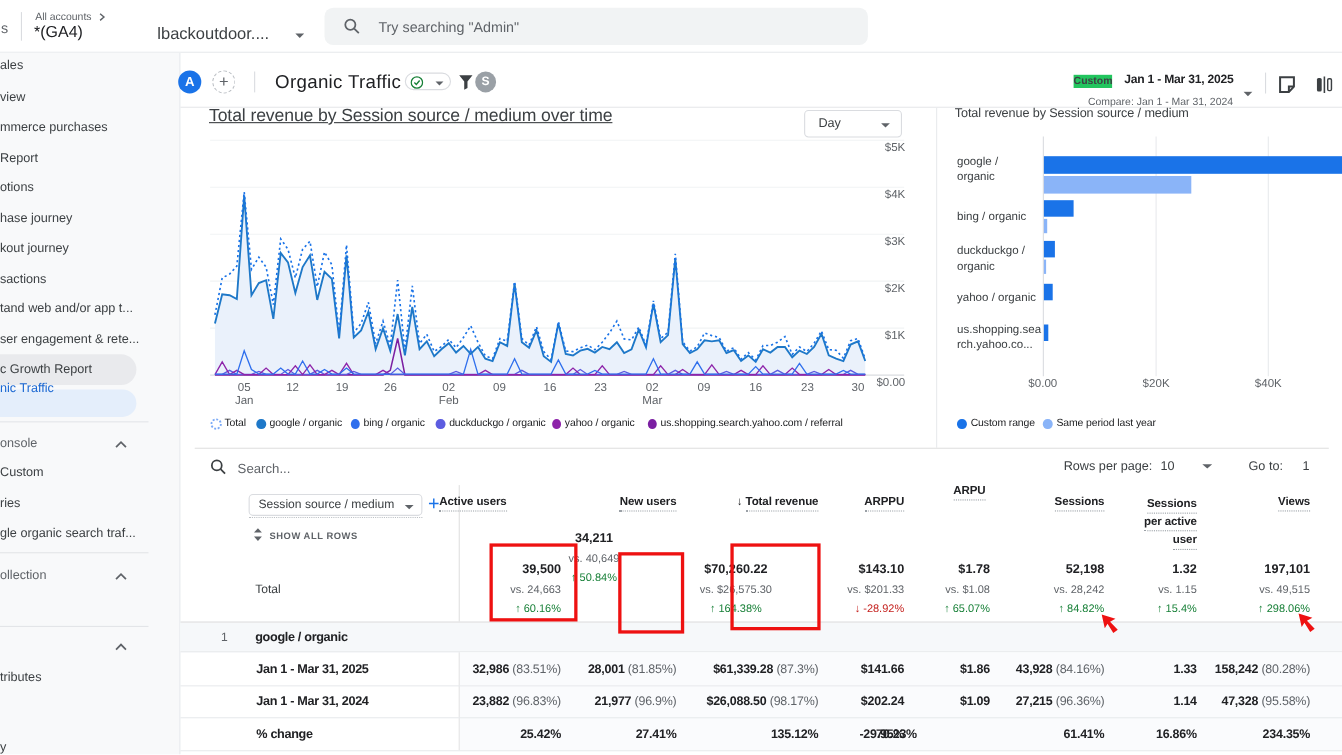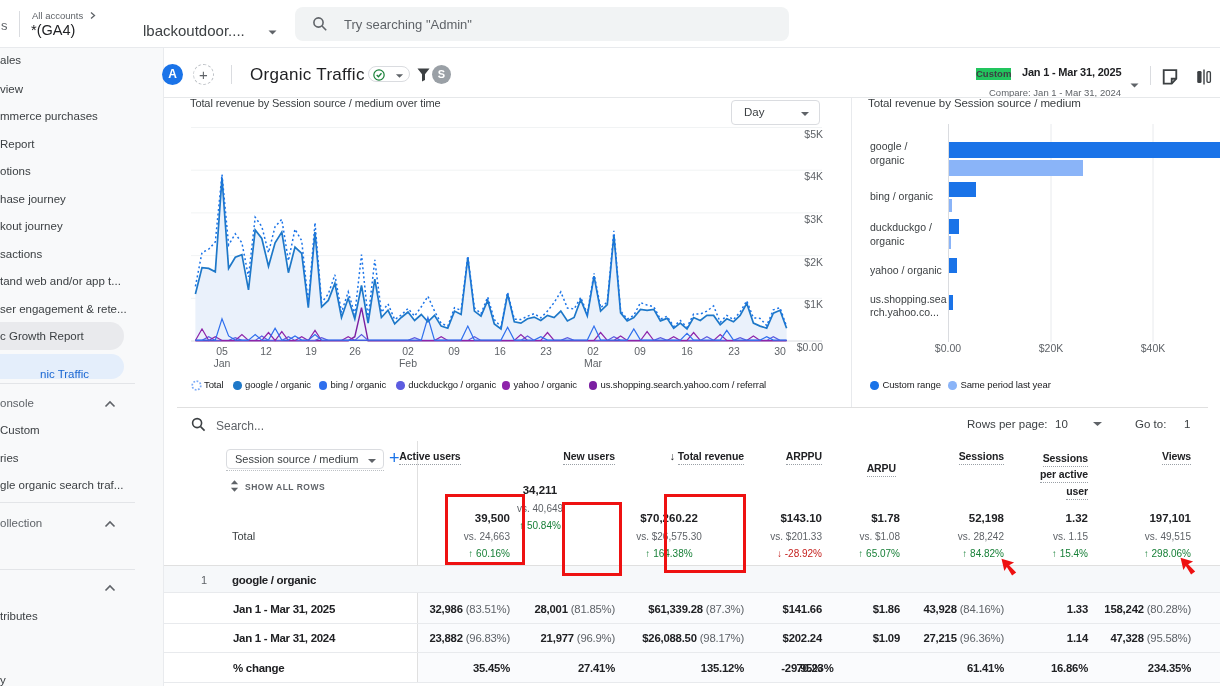--- a/index.html
+++ b/index.html
@@ -42,21 +42,21 @@
   <div class="abs" style="left:0;top:89.5px;">Report</div>
   <div class="abs" style="left:0;top:117px;">otions</div>
   <div class="abs" style="left:0;top:144.5px;">hase journey</div>
   <div class="abs" style="left:0;top:172px;">kout journey</div>
   <div class="abs" style="left:0;top:199.5px;">sactions</div>
   <div class="abs" style="left:0;top:227px;">tand web and/or app t...</div>
   <div class="abs" style="left:0;top:254.5px;">ser engagement &amp; rete...</div>
   <div class="abs" style="left:-20px;top:274px;width:144px;height:28px;background:#e9eaed;border-radius:0 14px 14px 0;"></div>
   <div class="abs" style="left:0;top:282px;z-index:2;">c Growth Report</div>
   <div class="abs" style="left:-20px;top:306px;width:144px;height:25px;background:#e4eefb;border-radius:0 13px 13px 0;"></div>
-  <div class="abs" style="left:0;top:320px;color:#1a67d2;z-index:2;padding-left:40px;">nic Traffic</div>
+  <div class="abs" style="left:0;top:299px;color:#1a67d2;z-index:2;">nic Traffic</div>
   <div class="abs" style="left:0;top:335px;width:135px;height:1px;background:#e3e5e8;"></div>
   <div class="abs" style="left:0;top:349px;color:#5f6368;">onsole</div>
   <svg class="abs" style="left:104px;top:352px;" width="12" height="8" viewBox="0 0 12 8">
       <path d="M1.5,6.5 L6,2 L10.5,6.5" stroke="#5f6368" stroke-width="1.6" fill="none"></path>
     </svg>
   <div class="abs" style="left:0;top:376px;">Custom</div>
   <div class="abs" style="left:0;top:404px;">ries</div>
   <div class="abs" style="left:0;top:431px;">gle organic search traf...</div>
   <div class="abs" style="left:0;top:454px;width:135px;height:1px;background:#e3e5e8;"></div>
   <div class="abs" style="left:0;top:469px;color:#5f6368;">ollection</div>
@@ -101,21 +101,21 @@
     <path d="M12.5,8.5 L8.5,8.5 L8.5,12.8" stroke="#3c4043" stroke-width="1.6" fill="none"></path>
   </svg>
 <svg class="abs" style="left:1196px;top:69px;" width="16" height="16" viewBox="0 0 16 17">
     <rect x="0.8" y="2" width="4.6" height="13" rx="1.5" fill="#3c4043"></rect>
     <line x1="8" y1="0.5" x2="8" y2="16.5" stroke="#3c4043" stroke-width="1.5"></line>
     <rect x="11.2" y="2.8" width="3.6" height="11.4" rx="1.2" stroke="#3c4043" stroke-width="1.4" fill="none"></rect>
   </svg>
 
 <div class="abs" style="left:164px;top:97px;width:1056px;height:1px;background:#e6e8ea;"></div>
 
-<div class="abs" style="left:190px;top:97px;font-size:11px;letter-spacing:-0.1px;color:#3c4043;">Total revenue by Session source / medium over time</div>
+<div class="abs" style="left:190px;top:97px;font-size:16px;letter-spacing:-0.1px;color:#3c4043;text-decoration:underline;">Total revenue by Session source / medium over time</div>
 <div class="abs" style="left:868px;top:97px;font-size:11.5px;letter-spacing:-0.1px;color:#3c4043;">Total revenue by Session source / medium</div>
 
 <div class="abs" style="left:731px;top:100px;width:89px;height:25px;border:1px solid #dadce0;border-radius:4px;background:#fff;">
   <span class="abs" style="left:12px;top:5px;font-size:11.5px;color:#3c4043;">Day</span>
   <svg class="abs" style="left:68px;top:10px;" width="10" height="6" viewBox="0 0 10 6">
       <path d="M1,1 L5,5 L9,1 Z" fill="#5f6368"></path>
     </svg>
 </div>
 
 <svg class="abs" style="left:164px;top:98px;" width="687" height="274" viewBox="164 98 687 274">
@@ -248,21 +248,21 @@
   </svg>
 <div class="abs" style="left:245px;top:482px;font-size:8.5px;letter-spacing:0.5px;color:#5f6368;font-weight:bold;">SHOW ALL ROWS</div>
 
 <div class="abs" style="left:417px;top:441px;width:1px;height:241px;background:#e0e0e0;"></div>
 
 <div id="thead">
     <div class="abs" style="left:350px;top:450px;width:160px;text-align:center;font-size:10.5px;font-weight:bold;letter-spacing:-0.1px;color:#202124;"><span style="border-bottom:1.5px dotted #9aa0a6;padding-bottom:2px;">Active users</span></div>
     <div class="abs" style="left:455px;top:450px;width:160px;text-align:right;font-size:10.5px;font-weight:bold;letter-spacing:-0.1px;color:#202124;"><span style="border-bottom:1.5px dotted #9aa0a6;padding-bottom:2px;">New users</span></div>
     <div class="abs" style="left:584px;top:450px;width:160px;text-align:right;font-size:10.5px;font-weight:bold;letter-spacing:-0.1px;color:#202124;"><span style="font-weight:normal;">↓ </span><span style="border-bottom:1.5px dotted #9aa0a6;padding-bottom:2px;">Total revenue</span></div>
     <div class="abs" style="left:662px;top:450px;width:160px;text-align:right;font-size:10.5px;font-weight:bold;letter-spacing:-0.1px;color:#202124;"><span style="border-bottom:1.5px dotted #9aa0a6;padding-bottom:2px;">ARPPU</span></div>
-    <div class="abs" style="left:740px;top:462px;width:156px;text-align:right;font-size:10.5px;font-weight:bold;letter-spacing:-0.1px;color:#202124;"><span style="border-bottom:1.5px dotted #9aa0a6;padding-bottom:2px;">ARPU</span></div>
+    <div class="abs" style="left:740px;top:440px;width:156px;text-align:right;font-size:10.5px;font-weight:bold;letter-spacing:-0.1px;color:#202124;"><span style="border-bottom:1.5px dotted #9aa0a6;padding-bottom:2px;">ARPU</span></div>
     <div class="abs" style="left:844px;top:450px;width:160px;text-align:right;font-size:10.5px;font-weight:bold;letter-spacing:-0.1px;color:#202124;"><span style="border-bottom:1.5px dotted #9aa0a6;padding-bottom:2px;">Sessions</span></div>
     <div class="abs" style="left:998px;top:450px;width:90px;text-align:right;font-size:10.5px;font-weight:bold;letter-spacing:-0.1px;color:#202124;line-height:16.3px;"><span style="border-bottom:1.5px dotted #9aa0a6;padding-bottom:2px;">Sessions</span><br><span style="border-bottom:1.5px dotted #9aa0a6;padding-bottom:2px;">per active</span><br><span style="border-bottom:1.5px dotted #9aa0a6;padding-bottom:2px;">user</span></div>
     <div class="abs" style="left:1031px;top:450px;width:160px;text-align:right;font-size:10.5px;font-weight:bold;letter-spacing:-0.1px;color:#202124;"><span style="border-bottom:1.5px dotted #9aa0a6;padding-bottom:2px;">Views</span></div>
   </div>
 
 <div class="abs" style="left:232px;top:530px;font-size:11px;color:#3c4043;">Total</div>
 <div id="totals">
     <div class="abs" style="left:360px;top:512px;width:150px;text-align:right;">
       <div style="font-size:11.5px;font-weight:bold;color:#202124;">39,500</div>
       <div style="font-size:10px;color:#5f6368;margin-top:7px;">vs. 24,663</div>
@@ -325,21 +325,21 @@
     <div class="abs" style="left:918px;top:603px;width:170px;text-align:right;font-size:11.3px;letter-spacing:-0.2px;"><span style="color:#202124;font-weight:bold;">1.33</span></div>
     <div class="abs" style="left:1021px;top:603px;width:170px;text-align:right;font-size:11.3px;letter-spacing:-0.2px;"><span style="color:#202124;font-weight:bold;">158,242</span> <span style="color:#5f6368;">(80.28%)</span></div>
     <div class="abs" style="left:340px;top:632px;width:170px;text-align:right;font-size:11.3px;letter-spacing:-0.2px;"><span style="color:#202124;font-weight:bold;">23,882</span> <span style="color:#5f6368;">(96.83%)</span></div>
     <div class="abs" style="left:445px;top:632px;width:170px;text-align:right;font-size:11.3px;letter-spacing:-0.2px;"><span style="color:#202124;font-weight:bold;">21,977</span> <span style="color:#5f6368;">(96.9%)</span></div>
     <div class="abs" style="left:574px;top:632px;width:170px;text-align:right;font-size:11.3px;letter-spacing:-0.2px;"><span style="color:#202124;font-weight:bold;">$26,088.50</span> <span style="color:#5f6368;">(98.17%)</span></div>
     <div class="abs" style="left:652px;top:632px;width:170px;text-align:right;font-size:11.3px;letter-spacing:-0.2px;"><span style="color:#202124;font-weight:bold;margin-top:18px;">$202.24</span></div>
     <div class="abs" style="left:730px;top:632px;width:170px;text-align:right;font-size:11.3px;letter-spacing:-0.2px;"><span style="color:#202124;font-weight:bold;">$1.09</span></div>
     <div class="abs" style="left:834px;top:632px;width:170px;text-align:right;font-size:11.3px;letter-spacing:-0.2px;"><span style="color:#202124;font-weight:bold;">27,215</span> <span style="color:#5f6368;">(96.36%)</span></div>
     <div class="abs" style="left:918px;top:632px;width:170px;text-align:right;font-size:11.3px;letter-spacing:-0.2px;"><span style="color:#202124;font-weight:bold;">1.14</span></div>
     <div class="abs" style="left:1021px;top:632px;width:170px;text-align:right;font-size:11.3px;letter-spacing:-0.2px;"><span style="color:#202124;font-weight:bold;">47,328</span> <span style="color:#5f6368;">(95.58%)</span></div>
-    <div class="abs" style="left:340px;top:662px;width:170px;text-align:right;font-size:11.3px;letter-spacing:-0.2px;"><span style="color:#202124;font-weight:bold;">35.45%</span></div>
+    <div class="abs" style="left:340px;top:662px;width:170px;text-align:right;font-size:11.3px;letter-spacing:-0.2px;"><span style="color:#202124;font-weight:bold;">25.42%</span></div>
     <div class="abs" style="left:445px;top:662px;width:170px;text-align:right;font-size:11.3px;letter-spacing:-0.2px;"><span style="color:#202124;font-weight:bold;">27.41%</span></div>
     <div class="abs" style="left:574px;top:662px;width:170px;text-align:right;font-size:11.3px;letter-spacing:-0.2px;"><span style="color:#202124;font-weight:bold;">135.12%</span></div>
     <div class="abs" style="left:652px;top:662px;width:170px;text-align:right;font-size:11.3px;letter-spacing:-0.2px;"><span style="color:#202124;font-weight:bold;">-29.95%</span></div>
     <div class="abs" style="left:730px;top:662px;width:170px;text-align:center;font-size:11.3px;letter-spacing:-0.2px;"><span style="color:#202124;font-weight:bold;">70.23%</span></div>
     <div class="abs" style="left:834px;top:662px;width:170px;text-align:right;font-size:11.3px;letter-spacing:-0.2px;"><span style="color:#202124;font-weight:bold;">61.41%</span></div>
     <div class="abs" style="left:918px;top:662px;width:170px;text-align:right;font-size:11.3px;letter-spacing:-0.2px;"><span style="color:#202124;font-weight:bold;">16.86%</span></div>
     <div class="abs" style="left:1021px;top:662px;width:170px;text-align:right;font-size:11.3px;letter-spacing:-0.2px;"><span style="color:#202124;font-weight:bold;">234.35%</span></div>
   </div>
 
 <div class="abs" style="left:445px;top:494px;width:80px;height:71px;border:3px solid #ee1111;"></div>

